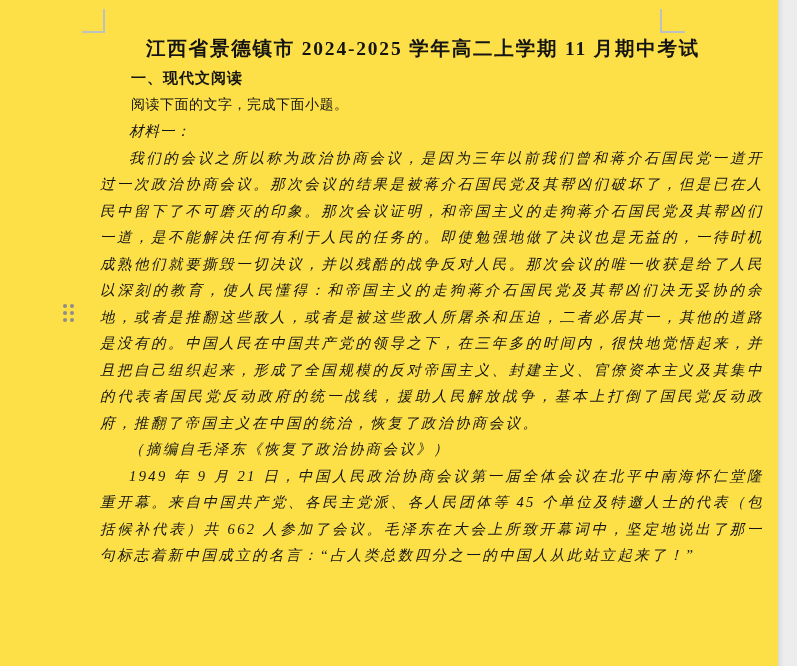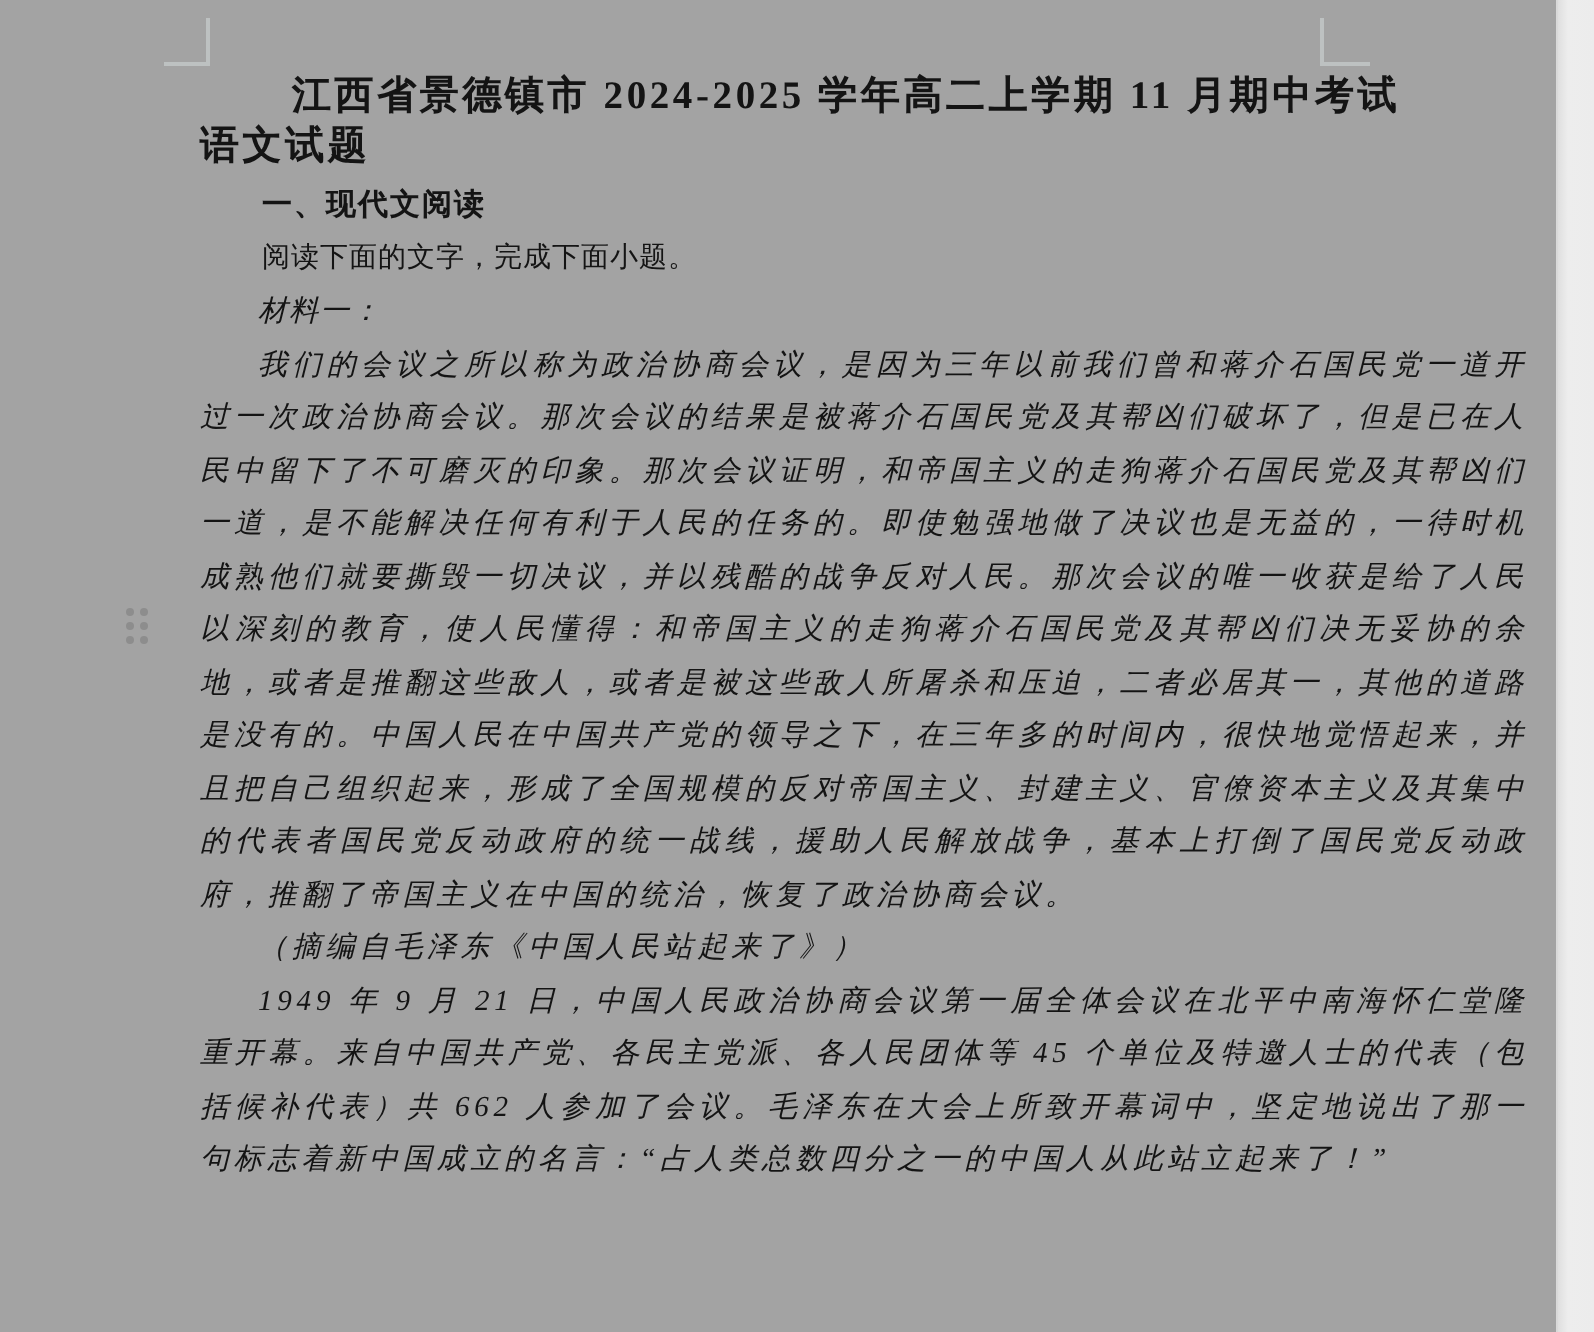--- a/index.html
+++ b/index.html
@@ -3,21 +3,21 @@
 <meta charset="utf-8">
 <style>
   * { box-sizing: border-box; }
   html, body { margin: 0; padding: 0; }
   body {
     width: 797px; height: 666px; overflow: hidden;
     background: #ffffff;
     font-family: "Liberation Serif", "DejaVu Serif", serif;
     color: #141414;
   }
-  .stage { position: relative; width: 797px; height: 666px; background: #a3a3a3; }
+  .stage { position: relative; width: 797px; height: 666px; background: #fde047; }
 
   
   .gutter {
     position: absolute; top: 0; right: 0; width: 19px; height: 666px;
     background: linear-gradient(to right, #dfdfdf 0px, #ededed 5px, #ececec 100%);
     border-left: 1px solid #d9d9d9;
   }
 
   
   .crop { position: absolute; }
@@ -66,32 +66,31 @@
       <span></span>
       <span></span>
       <span></span>
       <span></span>
   </div>
 
   <div class="doc">
 
     <div class="title">
       <div class="title-line-1">江西省景德镇市 2024-2025 学年高二上学期 11 月期中考试</div>
-      <div class="title-line-2">语文试题</div>
     </div>
 
     <div class="heading">一、现代文阅读</div>
 
     <p class="instruction">阅读下面的文字，完成下面小题。</p>
 
     <p class="body-text kai label">材料一：</p>
 
     <p class="body-text kai para">我们的会议之所以称为政治协商会议，是因为三年以前我们曾和蒋介石国民党一道开过一次政治协商会议。那次会议的结果是被蒋介石国民党及其帮凶们破坏了，但是已在人民中留下了不可磨灭的印象。那次会议证明，和帝国主义的走狗蒋介石国民党及其帮凶们一道，是不能解决任何有利于人民的任务的。即使勉强地做了决议也是无益的，一待时机成熟他们就要撕毁一切决议，并以残酷的战争反对人民。那次会议的唯一收获是给了人民以深刻的教育，使人民懂得：和帝国主义的走狗蒋介石国民党及其帮凶们决无妥协的余地，或者是推翻这些敌人，或者是被这些敌人所屠杀和压迫，二者必居其一，其他的道路是没有的。中国人民在中国共产党的领导之下，在三年多的时间内，很快地觉悟起来，并且把自己组织起来，形成了全国规模的反对帝国主义、封建主义、官僚资本主义及其集中的代表者国民党反动政府的统一战线，援助人民解放战争，基本上打倒了国民党反动政府，推翻了帝国主义在中国的统治，恢复了政治协商会议。</p>
 
-    <p class="body-text kai citation">（摘编自毛泽东《中国人民站起来了》）</p>
+    <p class="body-text kai citation">（摘编自毛泽东《恢复了政治协商会议》）</p>
 
 
 
     <p class="body-text kai para">1949 年 9 月 21 日，中国人民政治协商会议第一届全体会议在北平中南海怀仁堂隆重开幕。来自中国共产党、各民主党派、各人民团体等 45 个单位及特邀人士的代表（包括候补代表）共 662 人参加了会议。毛泽东在大会上所致开幕词中，坚定地说出了那一句标志着新中国成立的名言：“占人类总数四分之一的中国人从此站立起来了！”</p>
 
   </div>
 
   <div class="gutter"></div>
 
 </div>

